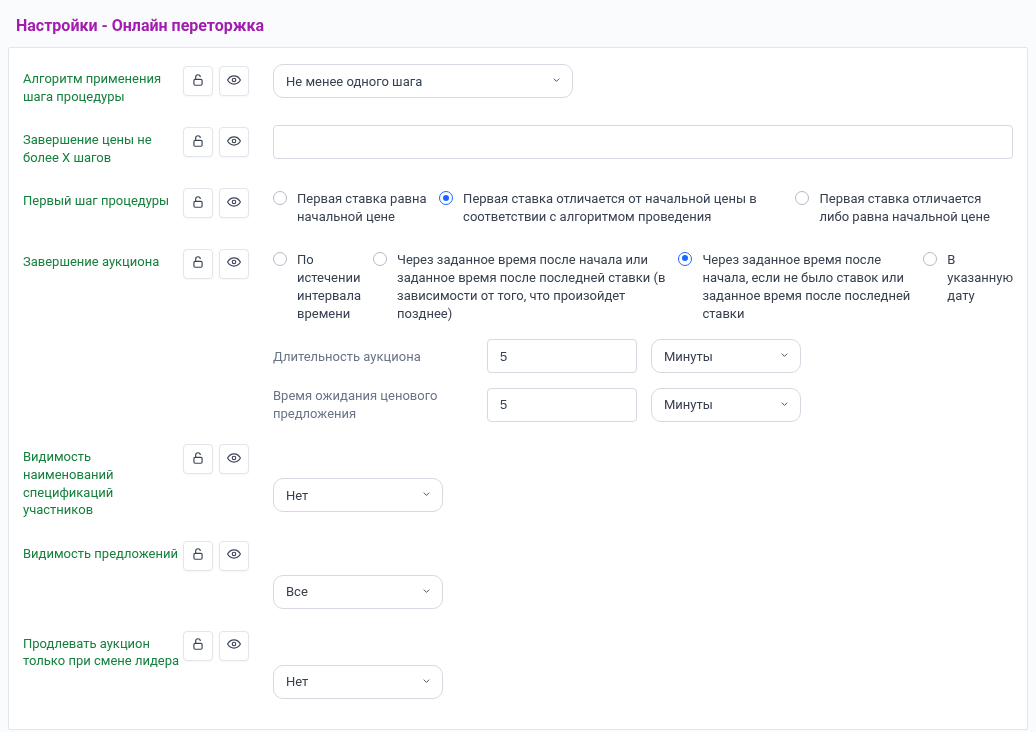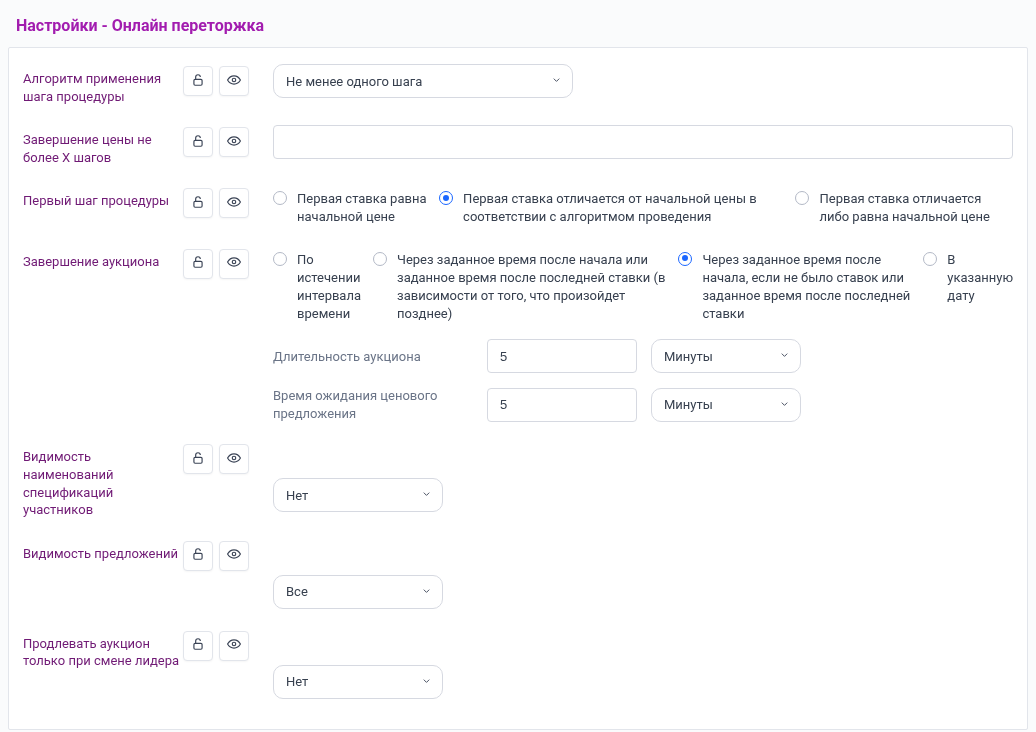--- a/index.html
+++ b/index.html
@@ -24,21 +24,21 @@
     padding: 16px 14px 30px 14px;
   }
   .row {
     display: flex;
     align-items: flex-start;
     margin-bottom: 20px;
   }
   .label-col {
     width: 160px;
     flex: 0 0 160px;
-    color: #701a75;
+    color: #15803d;
     font-size: 13px;
     padding-top: 6px;
     line-height: 1.35;
   }
   .toggle-col {
     width: 90px;
     flex: 0 0 90px;
     display: flex;
     gap: 6px;
     padding-top: 2px;

